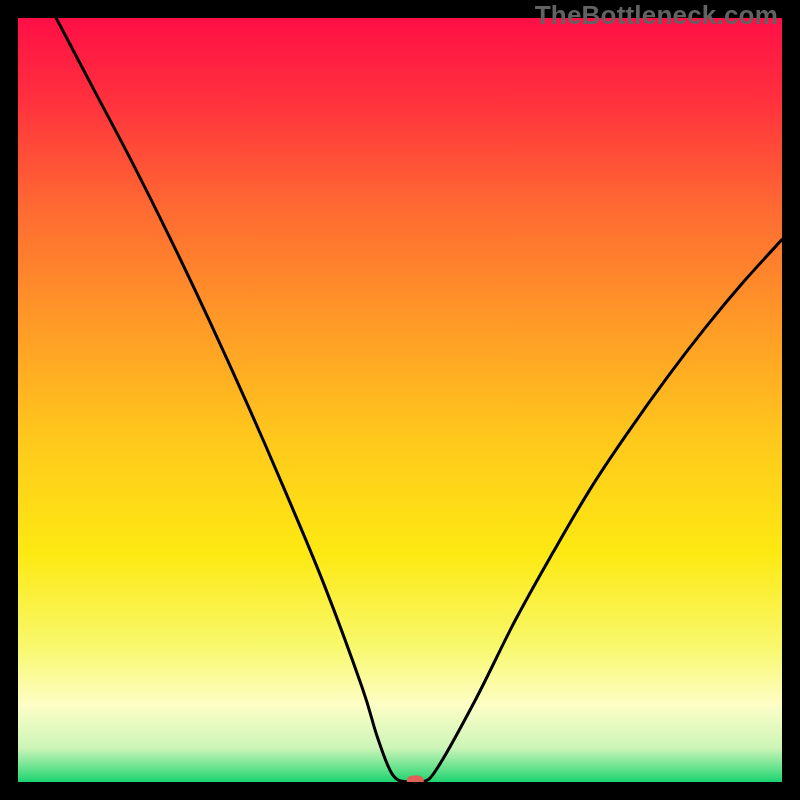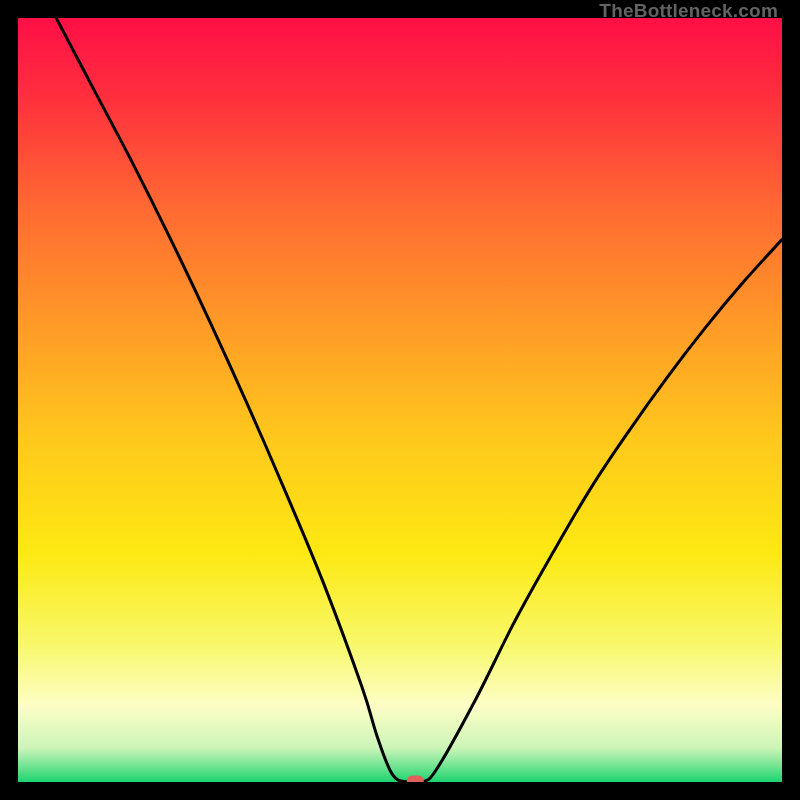--- a/index.html
+++ b/index.html
@@ -16,21 +16,21 @@
     top: 18px;
     width: 764px;
     height: 764px;
     background: #000;
   }
   .watermark {
     position: absolute;
     top: 0px;
     right: 22px;
     font-family: Arial, Helvetica, sans-serif;
-    font-size: 19px;
+    font-size: 26px;
     font-weight: 600;
     color: #626262;
     letter-spacing: 0.2px;
   }
   svg {
     position: absolute;
     left: 18px;
     top: 18px;
   }
 </style>

